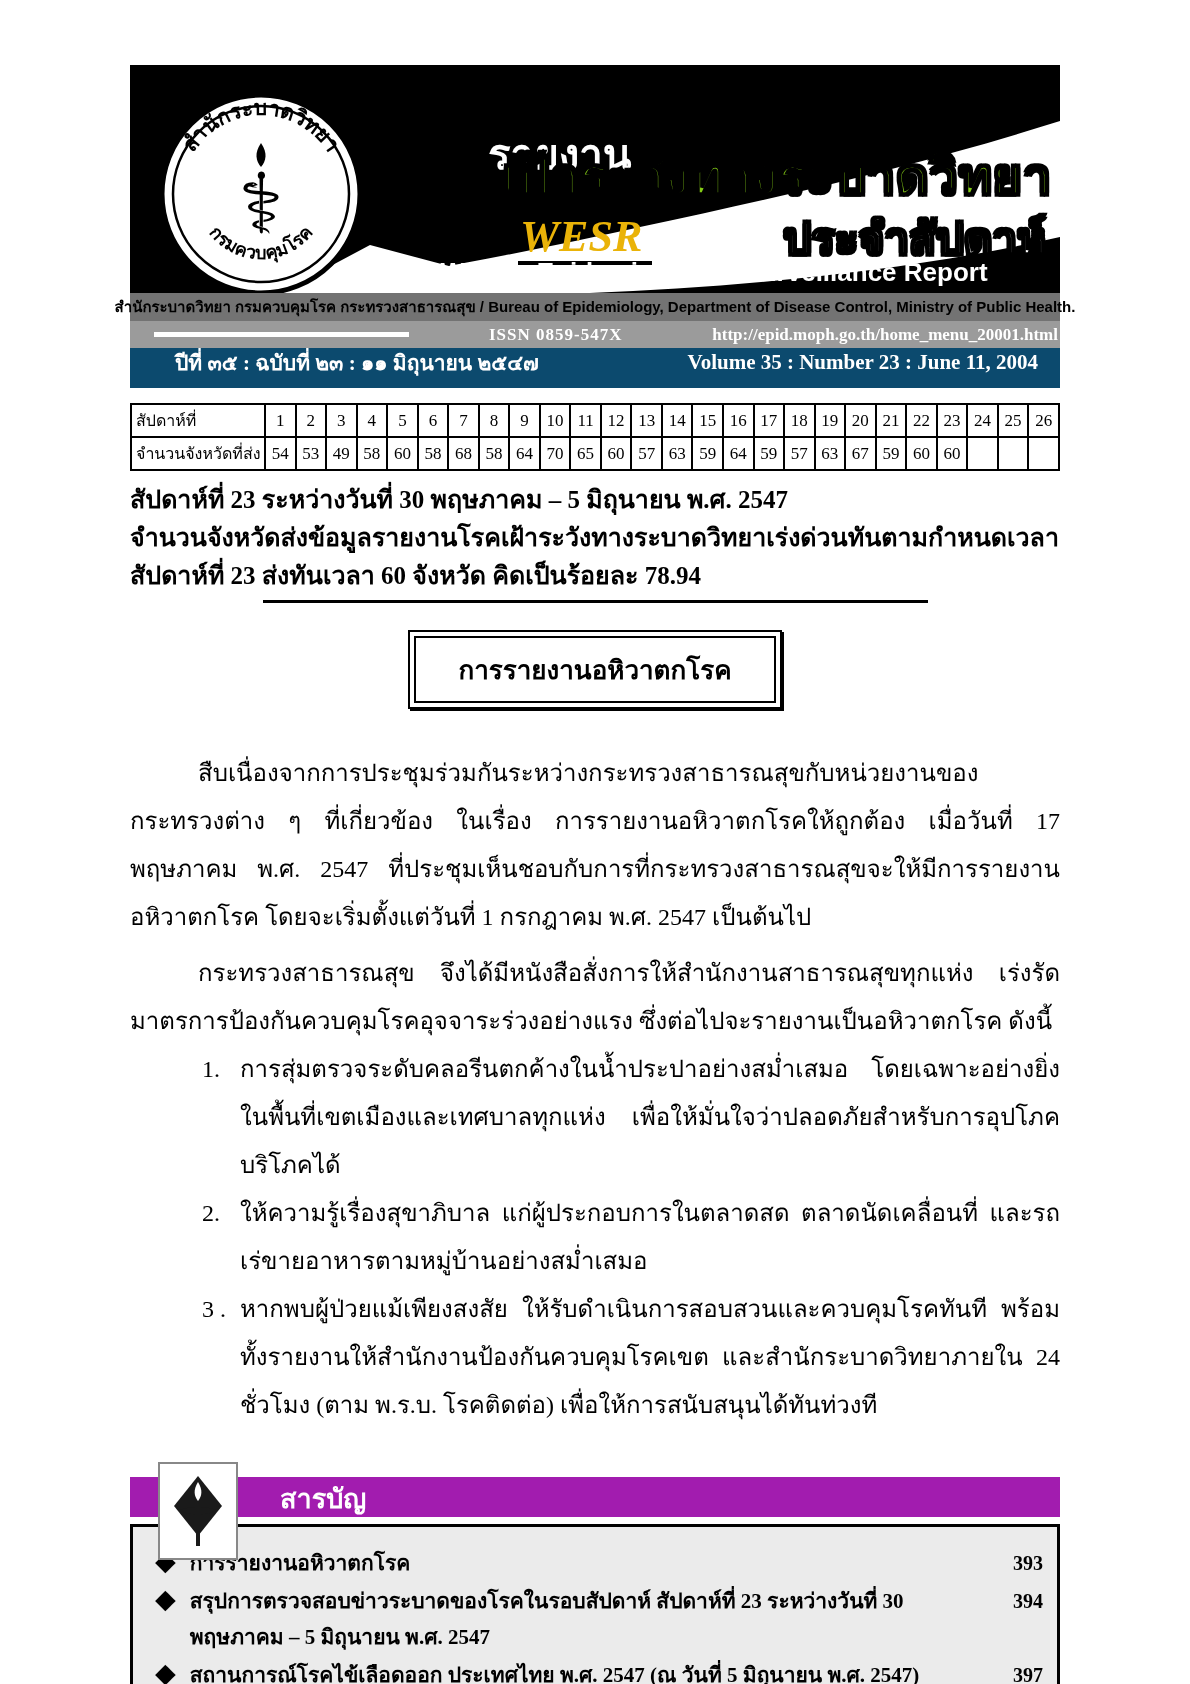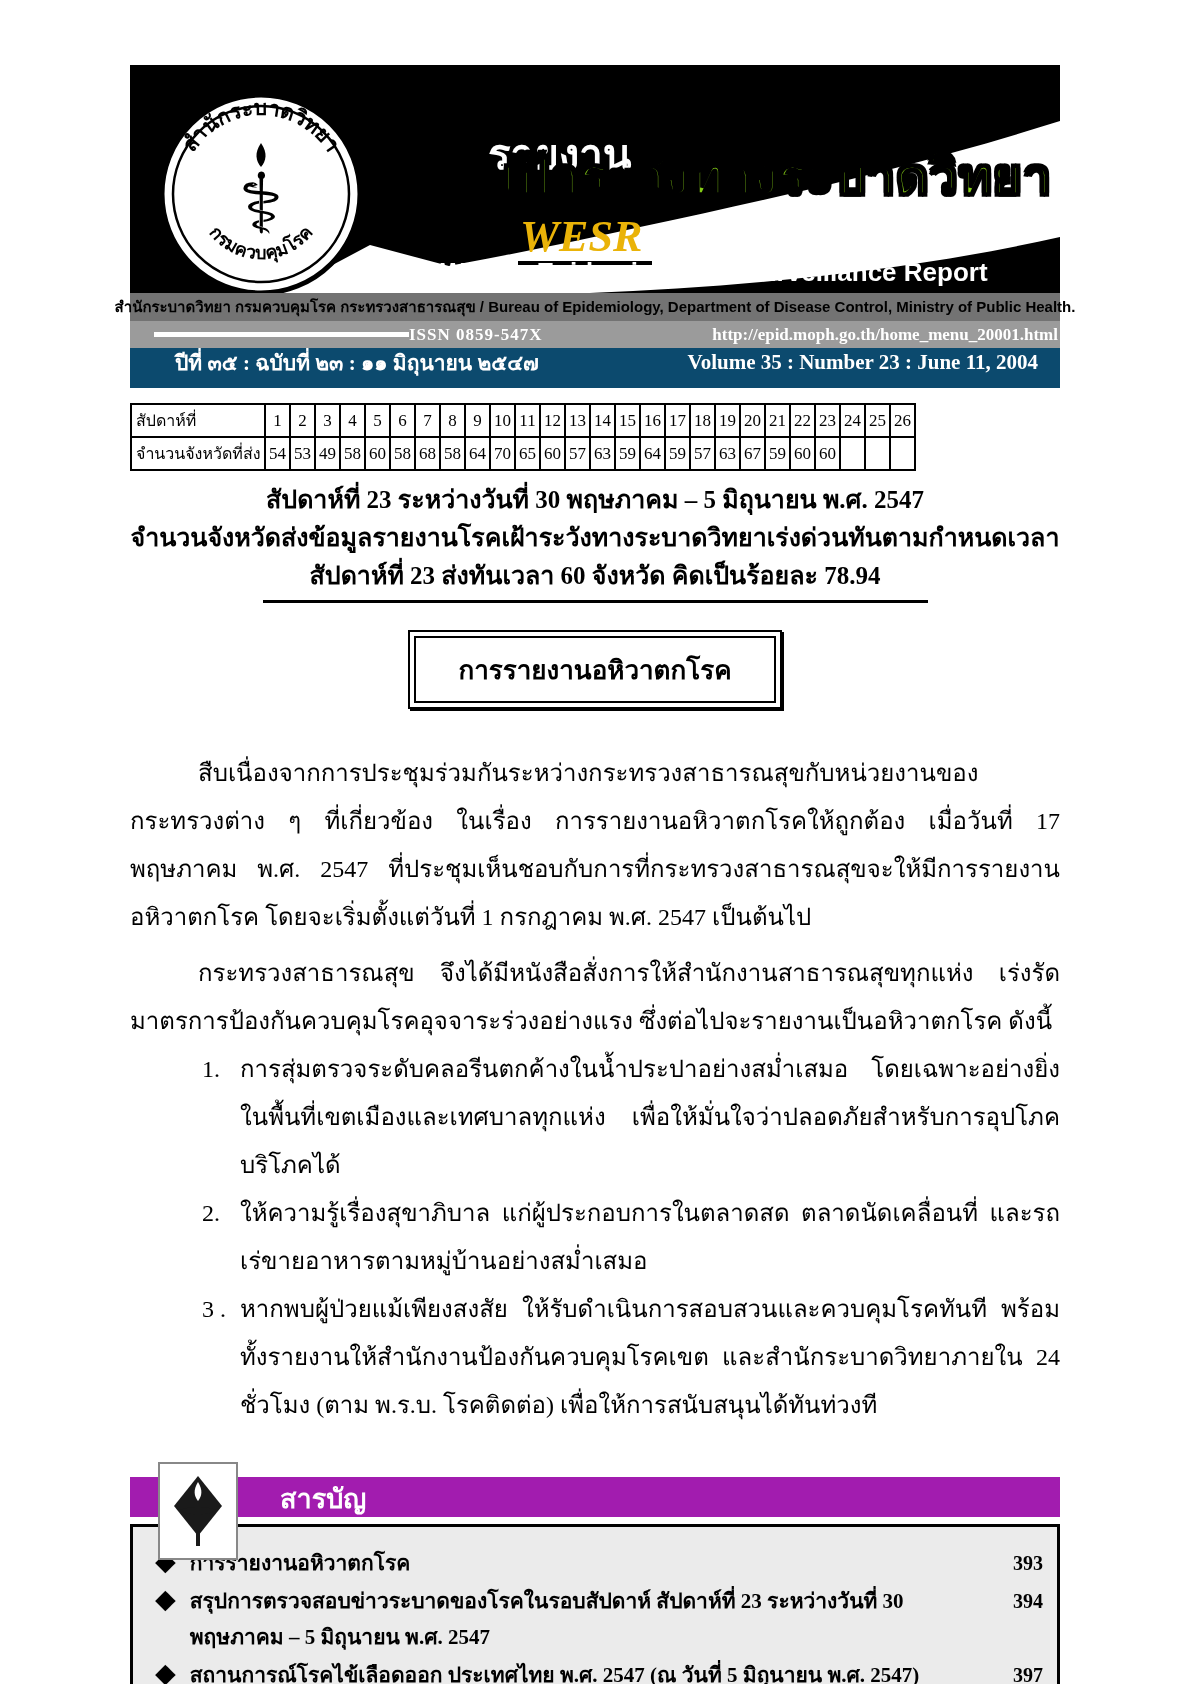--- a/index.html
+++ b/index.html
@@ -48,37 +48,37 @@
   }
   .mast-bureau {
     height:28px; background:#737373; display:flex; align-items:center; justify-content:center;
     font-family:"Liberation Sans",sans-serif; font-size:15px; font-weight:bold; white-space:nowrap;
   }
   .mast-issn {
     height:27px; background:#9b9b9b; display:flex; align-items:center;
     color:#fff; font-weight:bold; font-size:17px;
   }
   .issn-deco { width:255px; height:5px; background:#fff; margin-left:24px; flex:none; }
-  .issn-no { letter-spacing:1px; white-space:nowrap;text-align:center; }
+  .issn-no { margin-left:80px; letter-spacing:1px; white-space:nowrap;text-align:center; }
   .issn-url { margin-left:auto; margin-right:2px; white-space:nowrap; }
   .mast-volume {
     height:40px; background:#0c4a6e; display:flex; align-items:center; justify-content:space-between;
     color:#fff; font-weight:bold; font-size:21px; padding:0 22px 12px 45px; white-space:nowrap;
   }
 
   
-  table.submit { border-collapse:collapse; table-layout:fixed; width:786px; margin-top:15px; }
+  table.submit { border-collapse:collapse; table-layout:fixed; width:930px; margin-top:15px; }
   table.submit td {
     border:2px solid #000; height:33px; text-align:center;
     font-size:17px; overflow:hidden; white-space:nowrap;
   }
   table.submit td.lbl { text-align:left; padding-left:4px; font-size:16px; }
 
   
-  .summary { margin-top:10px; text-align:center; font-weight:bold; font-size:25px; line-height:38px; }
+  .summary { margin-top:10px; font-weight:bold; font-size:25px; line-height:38px; }
   .rule { width:665px; margin:5px auto 0; border-top:3px solid #000; }
 
   
   .title-box {
     width:374px; margin:27px auto 0; border:2px solid #000; padding:4px;
     box-shadow:2px 2px 0 0 #000;
   }
   .title-box-inner {
     border:2px solid #000; text-align:center; font-weight:bold; font-size:26px; padding:11px 4px;
   }
@@ -137,20 +137,21 @@
         </text>
         <g>
           <path d="M 103 52 C 96 62 98 70 103 76 C 108 70 110 62 103 52 Z" fill="#000"></path>
           <text x="103" y="142" font-size="84" text-anchor="middle" font-family="DejaVu Sans, sans-serif">⚕</text>
         </g>
       </svg>
 
       <div class="word-report">รายงาน</div>
       <div class="title-thai">เฝ้าระวังทางระบาดวิทยา</div>
       <div class="wesr">WESR</div>
+      <div class="weekly-thai">ประจำสัปดาห์</div>
       <div class="title-eng">Weekly Epidemiological Surveillance Report</div>
     </div>
 
     <div class="mast-bureau">สำนักระบาดวิทยา กรมควบคุมโรค กระทรวงสาธารณสุข  /  Bureau of Epidemiology, Department of Disease Control, Ministry of Public Health.</div>
 
     <div class="mast-issn">
       <span class="issn-deco"></span>
       <span class="issn-no">ISSN 0859-547X</span>
       <span class="issn-url">http://epid.moph.go.th/home_menu_20001.html</span>
     </div>

